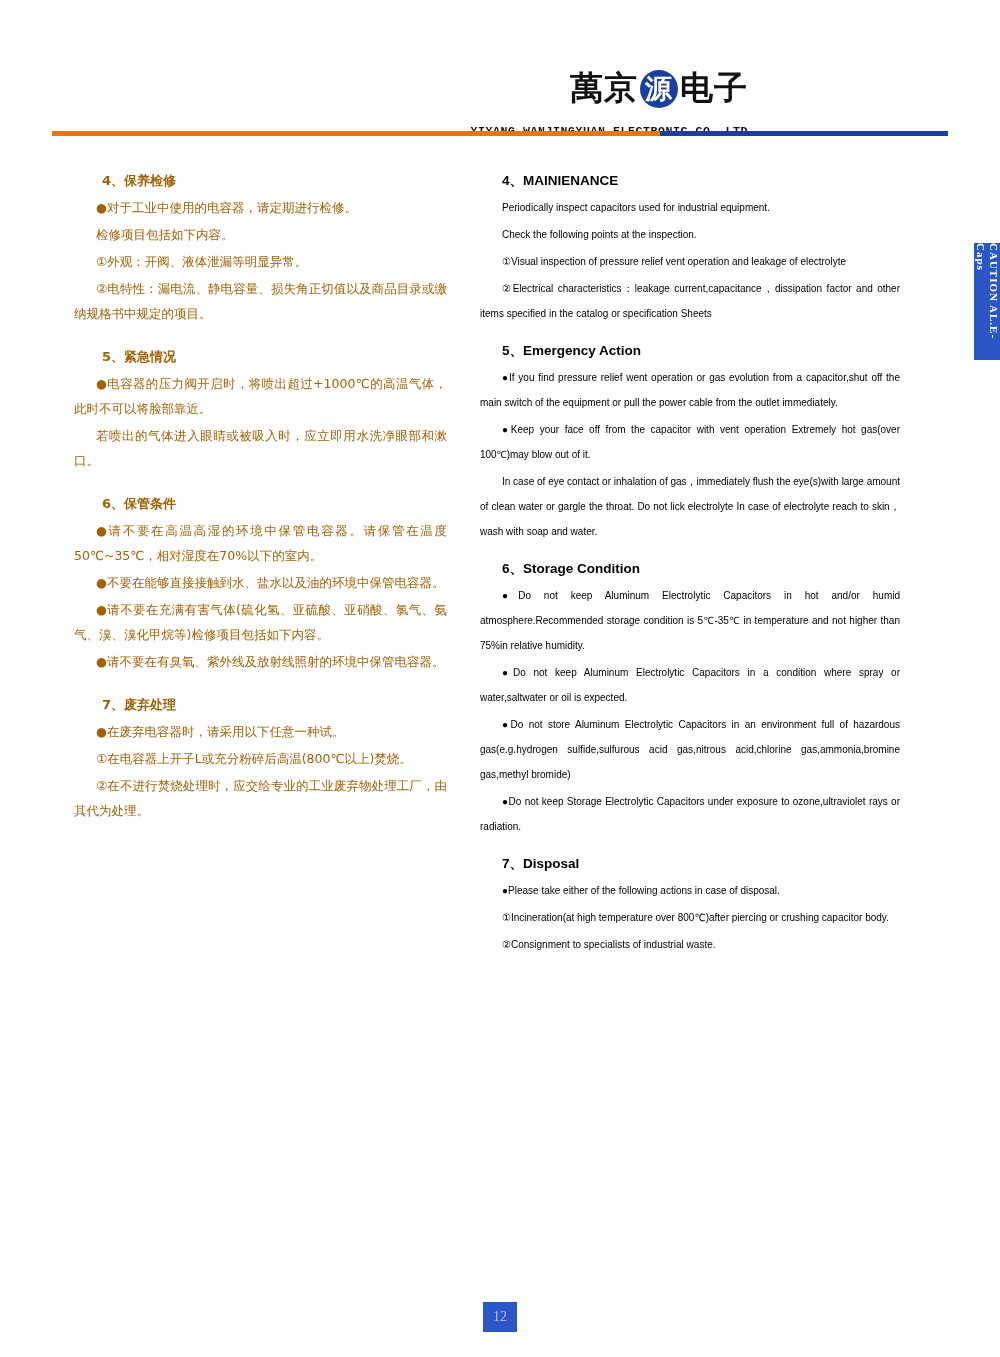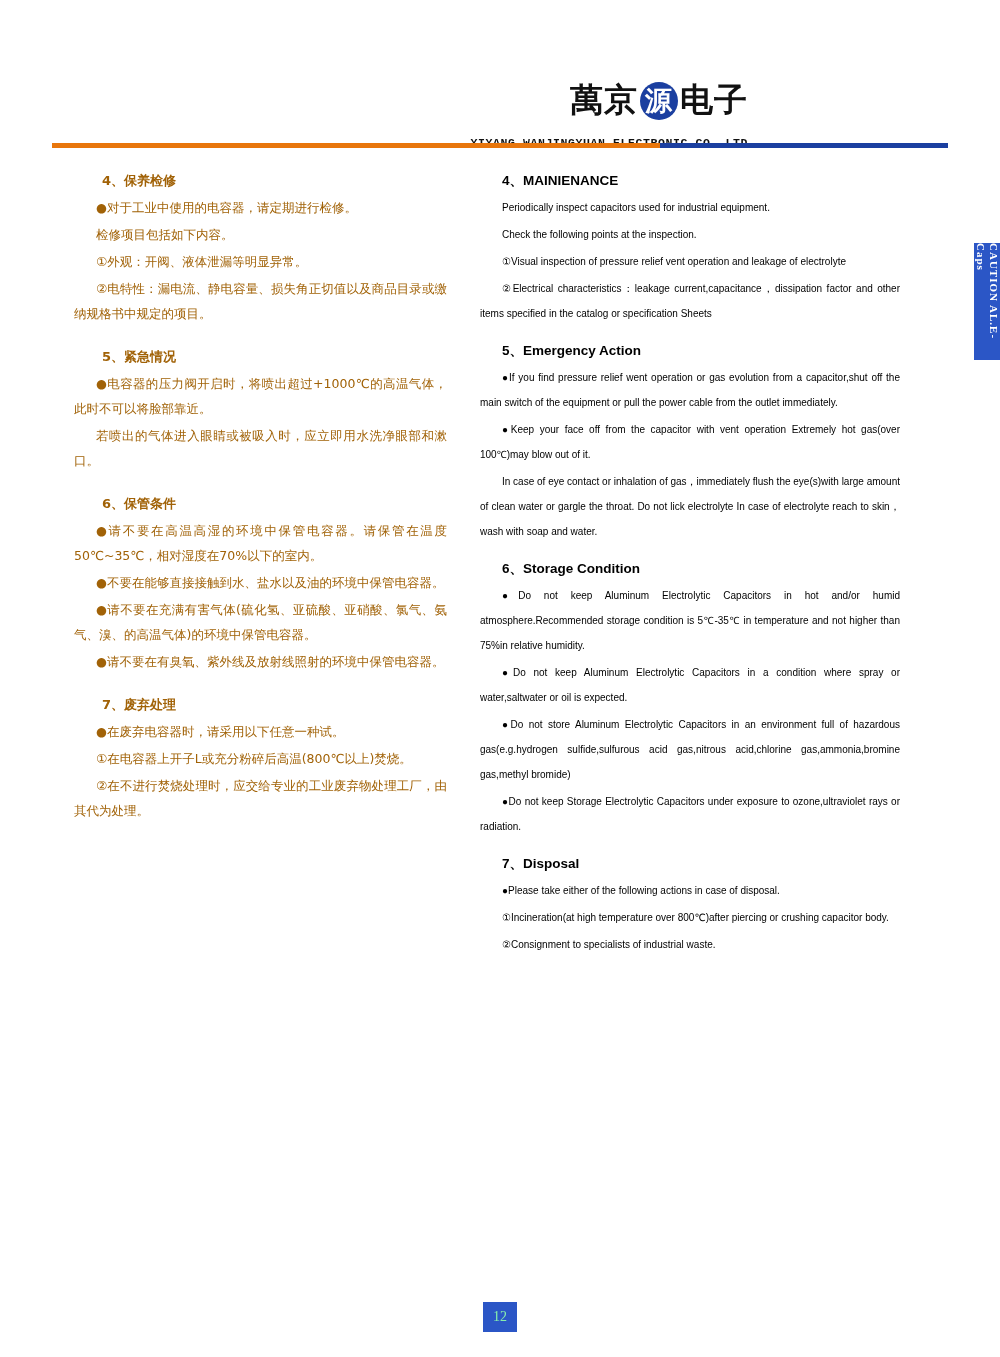--- a/index.html
+++ b/index.html
@@ -12,21 +12,21 @@
     background: #ffffff;
     font-family: "Liberation Sans", sans-serif;
     color: #000000;
     position: relative;
     overflow: hidden;
   }
 
   
   .page-header {
     position: absolute;
-    top: 12px;
+    top: 0;
     left: 0;
     width: 800px;
     height: 140px;
   }
   .logo-block {
     position: absolute;
     right: 52px;
     top: 70px;
     text-align: right;
     white-space: nowrap;
@@ -162,21 +162,21 @@
   .blk-sm { margin-bottom: 12px; }
 
   
   .footer-badge {
     position: absolute;
     left: 483px;
     top: 1302px;
     width: 34px;
     height: 30px;
     background: #2b56c6;
-    color: #86efac;
+    color: #c4b5fd;
     font-family: "Liberation Serif", serif;
     font-size: 14px;
     display: flex;
     align-items: center;
     justify-content: center;
   }
 </style>
 </head>
 <body>
 
@@ -210,21 +210,21 @@
     <div class="blk">
       <p class="sec-title">5、紧急情况</p>
       <p class="ind1">●电容器的压力阀开启时，将喷出超过+1000℃的高温气体，此时不可以将脸部靠近。</p>
       <p class="ind1">若喷出的气体进入眼睛或被吸入时，应立即用水洗净眼部和漱口。</p>
     </div>
 
     <div class="blk">
       <p class="sec-title">6、保管条件</p>
       <p class="ind1">●请不要在高温高湿的环境中保管电容器。请保管在温度50℃~35℃，相对湿度在70%以下的室内。</p>
       <p class="ind1">●不要在能够直接接触到水、盐水以及油的环境中保管电容器。</p>
-      <p class="ind1">●请不要在充满有害气体(硫化氢、亚硫酸、亚硝酸、氯气、氨气、溴、的高温气体)的环境中保管电容器。</p>
+      <p class="ind1">●请不要在充满有害气体(硫化氢、亚硫酸、亚硝酸、氯气、氨气、溴、溴化甲烷等)检修项目包括如下内容。</p>
       <p class="ind1">●请不要在有臭氧、紫外线及放射线照射的环境中保管电容器。</p>
     </div>
 
     <div class="blk">
       <p class="sec-title">7、废弃处理</p>
       <p class="ind1">●在废弃电容器时，请采用以下任意一种试。</p>
       <p class="ind1">①在电容器上开子L或充分粉碎后高温(800℃以上)焚烧。</p>
       <p class="ind1">②在不进行焚烧处理时，应交给专业的工业废弃物处理工厂，由其代为处理。</p>
     </div>
 

